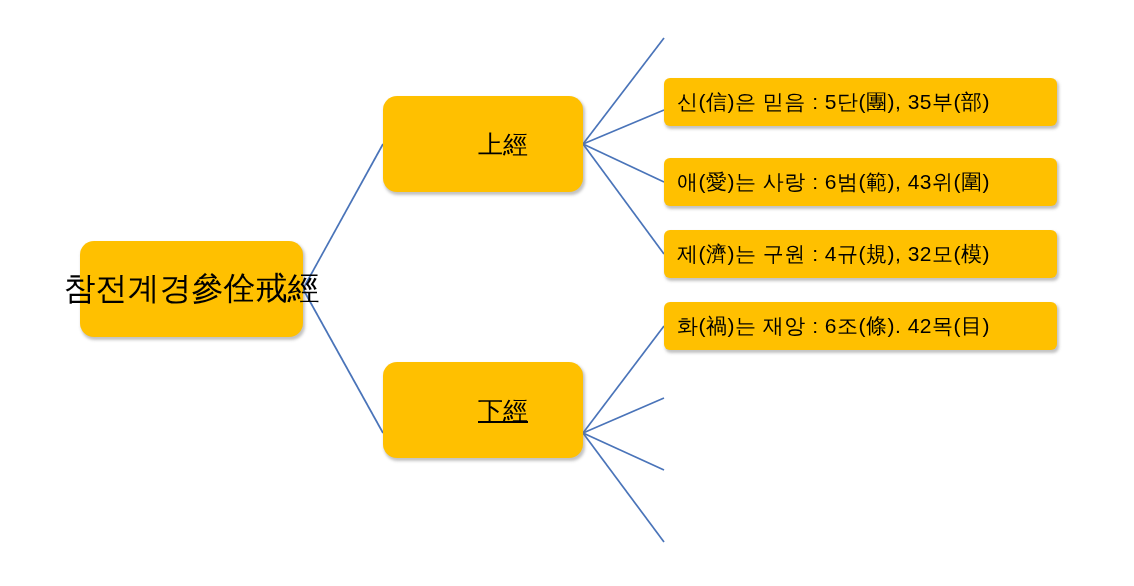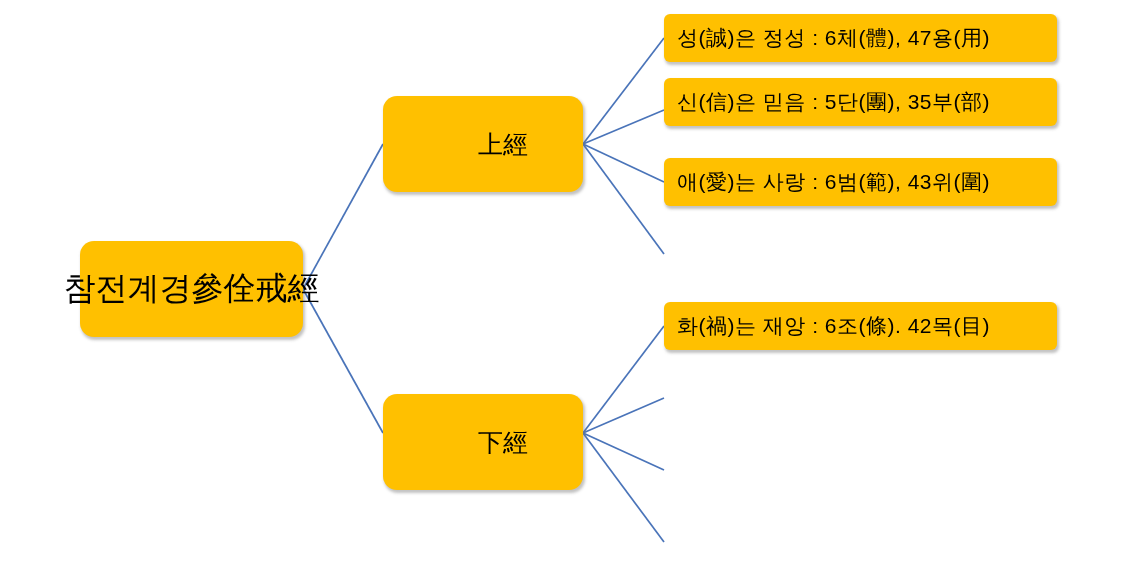--- a/index.html
+++ b/index.html
@@ -46,21 +46,21 @@
     font-size: 32px;
   }
   .node-branch {
     left: 383px;
     width: 200px; height: 96px;
     border-radius: 14px;
     font-size: 25px;
     padding-left: 40px;
   }
   .node-branch.upper { top: 96px; }
-  .node-branch.lower { top: 394px; }
+  .node-branch.lower { top: 362px; text-decoration: underline; }
   .node-leaf {
     left: 664px;
     width: 393px; height: 48px;
     border-radius: 6px;
     font-size: 21px;
     justify-content: flex-start;
     padding-left: 13px;
     letter-spacing: 0.5px;
   }
 </style>
@@ -87,26 +87,26 @@
   </div>
 
   <div class="node node-branch upper">
     <span>上經</span>
   </div>
 
   <div class="node node-branch lower">
     <span>下經</span>
   </div>
 
-  <div class="node node-leaf" style="top:14px">
-    <span>성(誠)은 정성 : 6체(體), 47용(用)</span>
-  </div>
   <div class="node node-leaf" style="top:78px">
     <span>신(信)은 믿음 : 5단(團), 35부(部)</span>
   </div>
   <div class="node node-leaf" style="top:158px">
     <span>애(愛)는 사랑 : 6범(範), 43위(圍)</span>
+  </div>
+  <div class="node node-leaf" style="top:230px">
+    <span>제(濟)는 구원 : 4규(規), 32모(模)</span>
   </div>
   <div class="node node-leaf" style="top:302px">
     <span>화(禍)는 재앙 : 6조(條). 42목(目)</span>
   </div>
 
 </div>
 
 </body></html>

